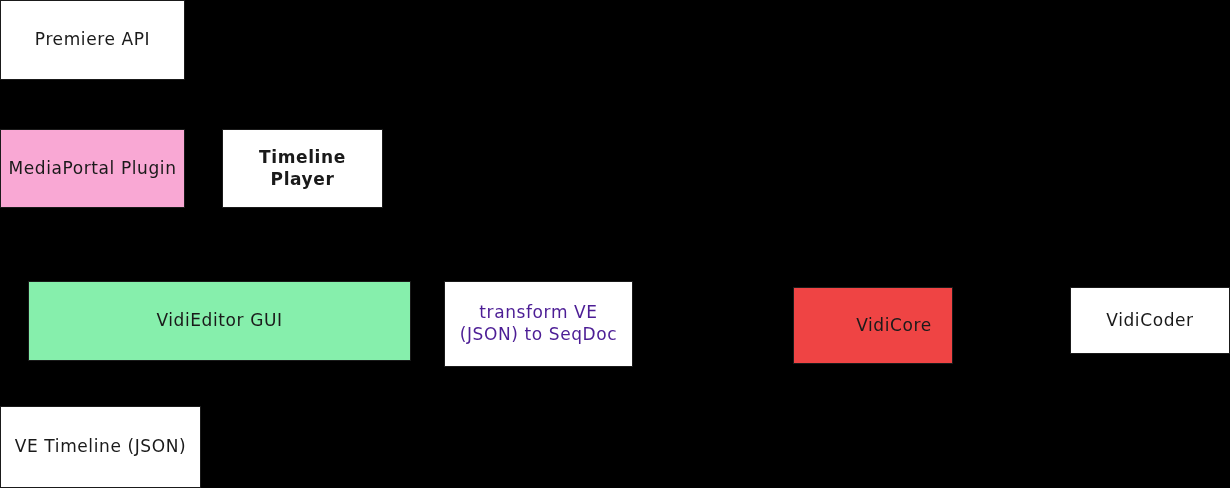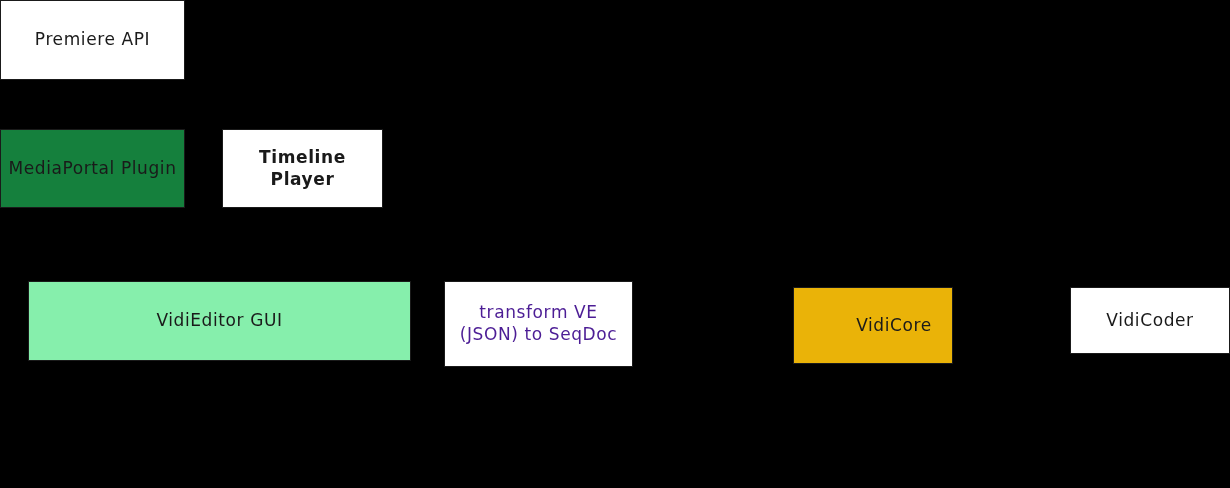--- a/index.html
+++ b/index.html
@@ -43,20 +43,21 @@
     display: block;
     width: 100%;
     white-space: pre-line;
   }
 </style>
 </head>
 <body>
 
 <div id="canvas" style="width: 1230px; height: 488px; background: rgb(0, 0, 0);">
     <div class="node" style="left: 0px; top: 0px; width: 185px; height: 80px; background: rgb(255, 255, 255); border-color: rgb(26, 26, 26); color: rgb(26, 26, 26);"><span class="node-label">Premiere API</span></div>
-    <div class="node" style="left: 0px; top: 129px; width: 185px; height: 79px; background: #15803d; border-color: rgb(26, 26, 26); color: rgb(26, 26, 26);"><span class="node-label">MediaPortal Plugin</span></div>
+    <div class="node" style="left: 0px; top: 129px; width: 185px; height: 79px; background: #f9a8d4; border-color: rgb(26, 26, 26); color: rgb(26, 26, 26);"><span class="node-label">MediaPortal Plugin</span></div>
     <div class="node" style="left: 222px; top: 129px; width: 161px; height: 79px; background: rgb(255, 255, 255); border-color: rgb(26, 26, 26); color: rgb(26, 26, 26); font-weight: bold;"><span class="node-label">Timeline Player</span></div>
     <div class="node" style="left: 0px; top: 281px; width: 383px; height: 80px; background: #86efac; border-color: rgb(26, 26, 26); color: rgb(26, 26, 26); margin-left: 28px;"><span class="node-label">VidiEditor GUI</span></div>
     <div class="node" style="left: 444px; top: 281px; width: 189px; height: 86px; background: rgb(255, 255, 255); border-color: rgb(26, 26, 26); color: #4c1d95; justify-content: flex-end;"><span class="node-label">transform VE
 (JSON) to SeqDoc</span></div>
-    <div class="node" style="left: 793px; top: 287px; width: 160px; height: 77px; background: #eab308; border-color: rgb(26, 26, 26); color: rgb(26, 26, 26); padding-left: 48px;"><span class="node-label">VidiCore</span></div>
+    <div class="node" style="left: 793px; top: 287px; width: 160px; height: 77px; background: #ef4444; border-color: rgb(26, 26, 26); color: rgb(26, 26, 26); padding-left: 48px;"><span class="node-label">VidiCore</span></div>
     <div class="node" style="left: 1070px; top: 287px; width: 160px; height: 67px; background: rgb(255, 255, 255); border-color: rgb(26, 26, 26); color: rgb(26, 26, 26);"><span class="node-label">VidiCoder</span></div>
+    <div class="node" style="left: 0px; top: 406px; width: 201px; height: 82px; background: rgb(255, 255, 255); border-color: rgb(26, 26, 26); color: rgb(26, 26, 26);"><span class="node-label">VE Timeline (JSON)</span></div>
   </div>
 
 </body></html>

